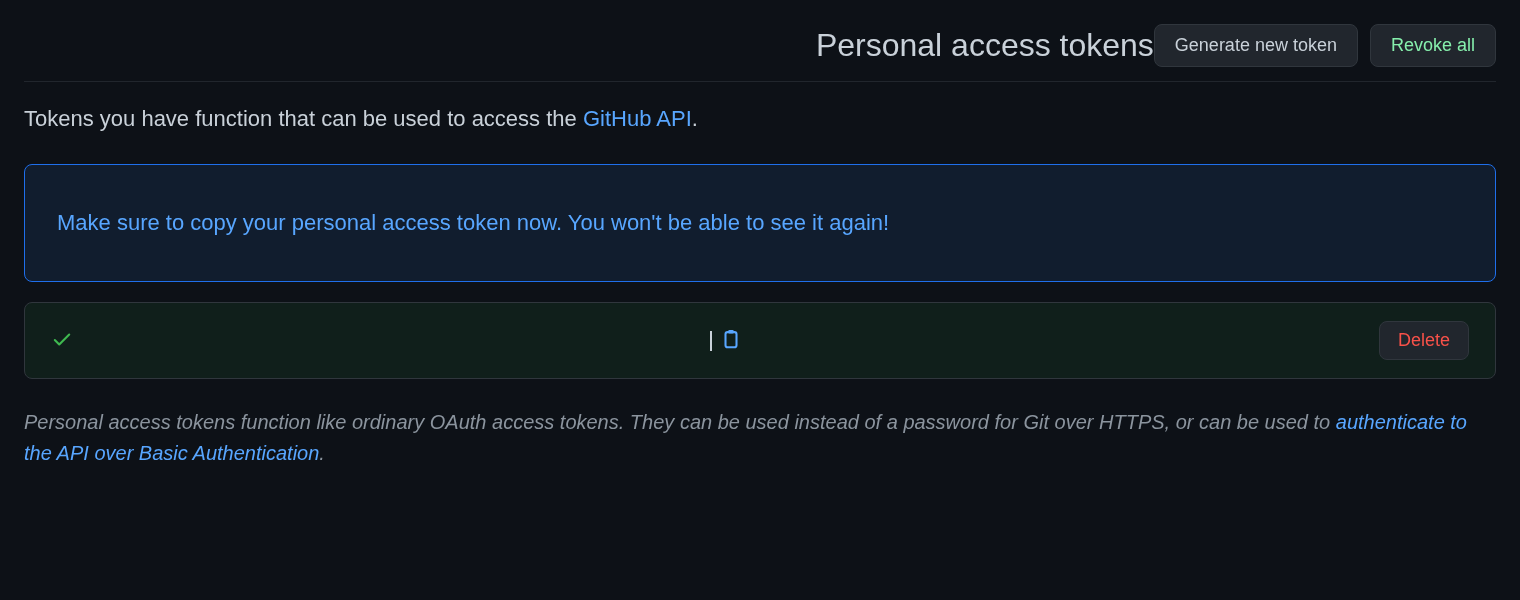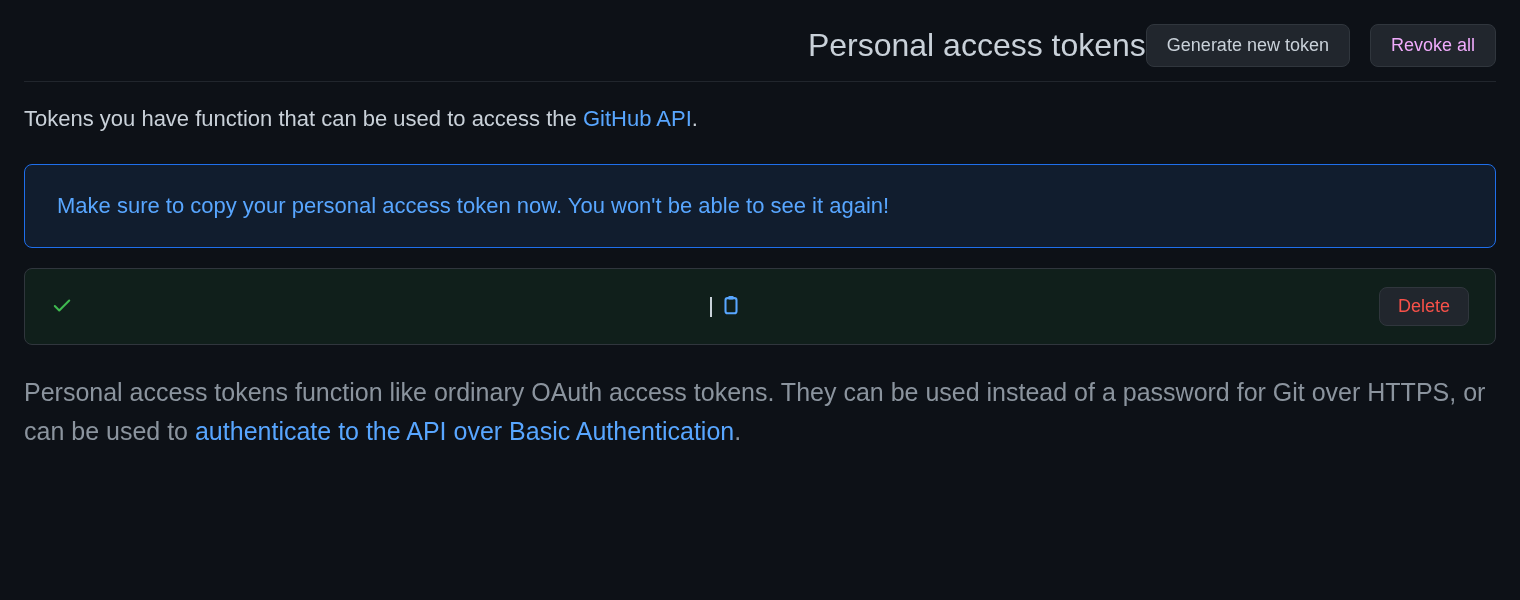--- a/index.html
+++ b/index.html
@@ -23,50 +23,50 @@
       border-bottom: 1px solid #21262d;
       margin-bottom: 24px;
     }
     .page-title {
       font-size: 32px;
       font-weight: 400;
       color: #c9d1d9;
     }
     .header-buttons {
       display: flex;
-      gap: 20px;
+      gap: 12px;
     }
     .btn {
       padding: 10px 20px;
       font-size: 18px;
       font-weight: 500;
       border-radius: 8px;
       border: 1px solid #30363d;
       cursor: pointer;
       background-color: #21262d;
       color: #c9d1d9;
     }
     .btn-danger {
-      color: #f0abfc;
+      color: #86efac;
     }
     .intro-text {
       font-size: 22px;
       color: #c9d1d9;
       margin-bottom: 32px;
     }
     .link {
       color: #58a6ff;
       text-decoration: none;
       cursor: pointer;
     }
     .alert-box {
       border: 1px solid #1f6feb;
       background-color: rgba(56, 139, 253, 0.1);
       border-radius: 8px;
-      padding: 28px 32px;
+      padding: 45px 32px;
       margin-bottom: 20px;
     }
     .alert-text {
       color: #58a6ff;
       font-size: 22px;
     }
     .token-row {
       display: flex;
       align-items: center;
       background-color: rgba(46, 160, 67, 0.1);
@@ -101,23 +101,24 @@
       font-weight: 500;
       border-radius: 8px;
       border: 1px solid #30363d;
       background-color: #21262d;
       color: #f85149;
       cursor: pointer;
       margin-left: 24px;
       flex-shrink: 0;
     }
     .footer-text {
-      font-size: 25px;
+      font-size: 20px;
       color: #8b949e;
       line-height: 1.55;
+      font-style: italic;
     }
     .cursor-bar {
       display: inline-block;
       width: 2px;
       height: 20px;
       background: #c9d1d9;
       vertical-align: middle;
     }
   </style>
 </head>

